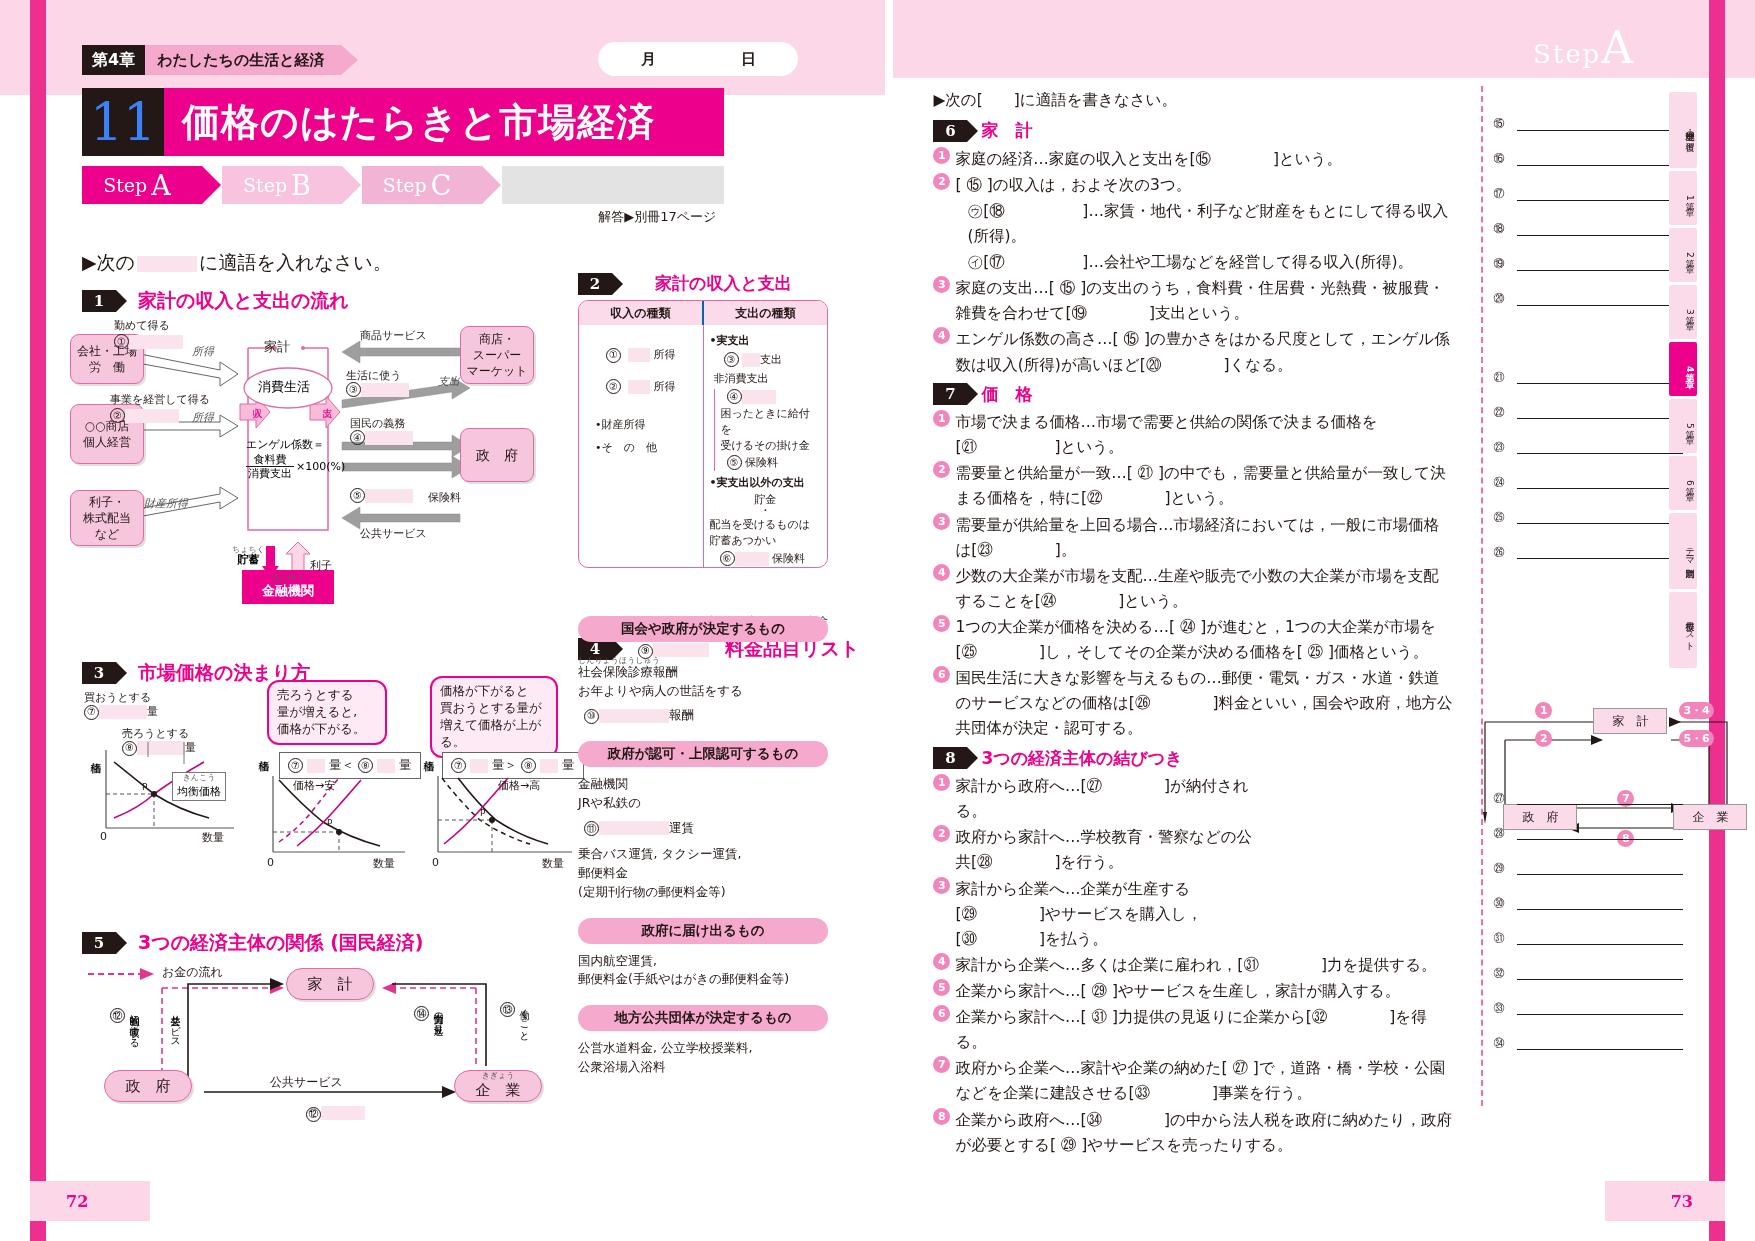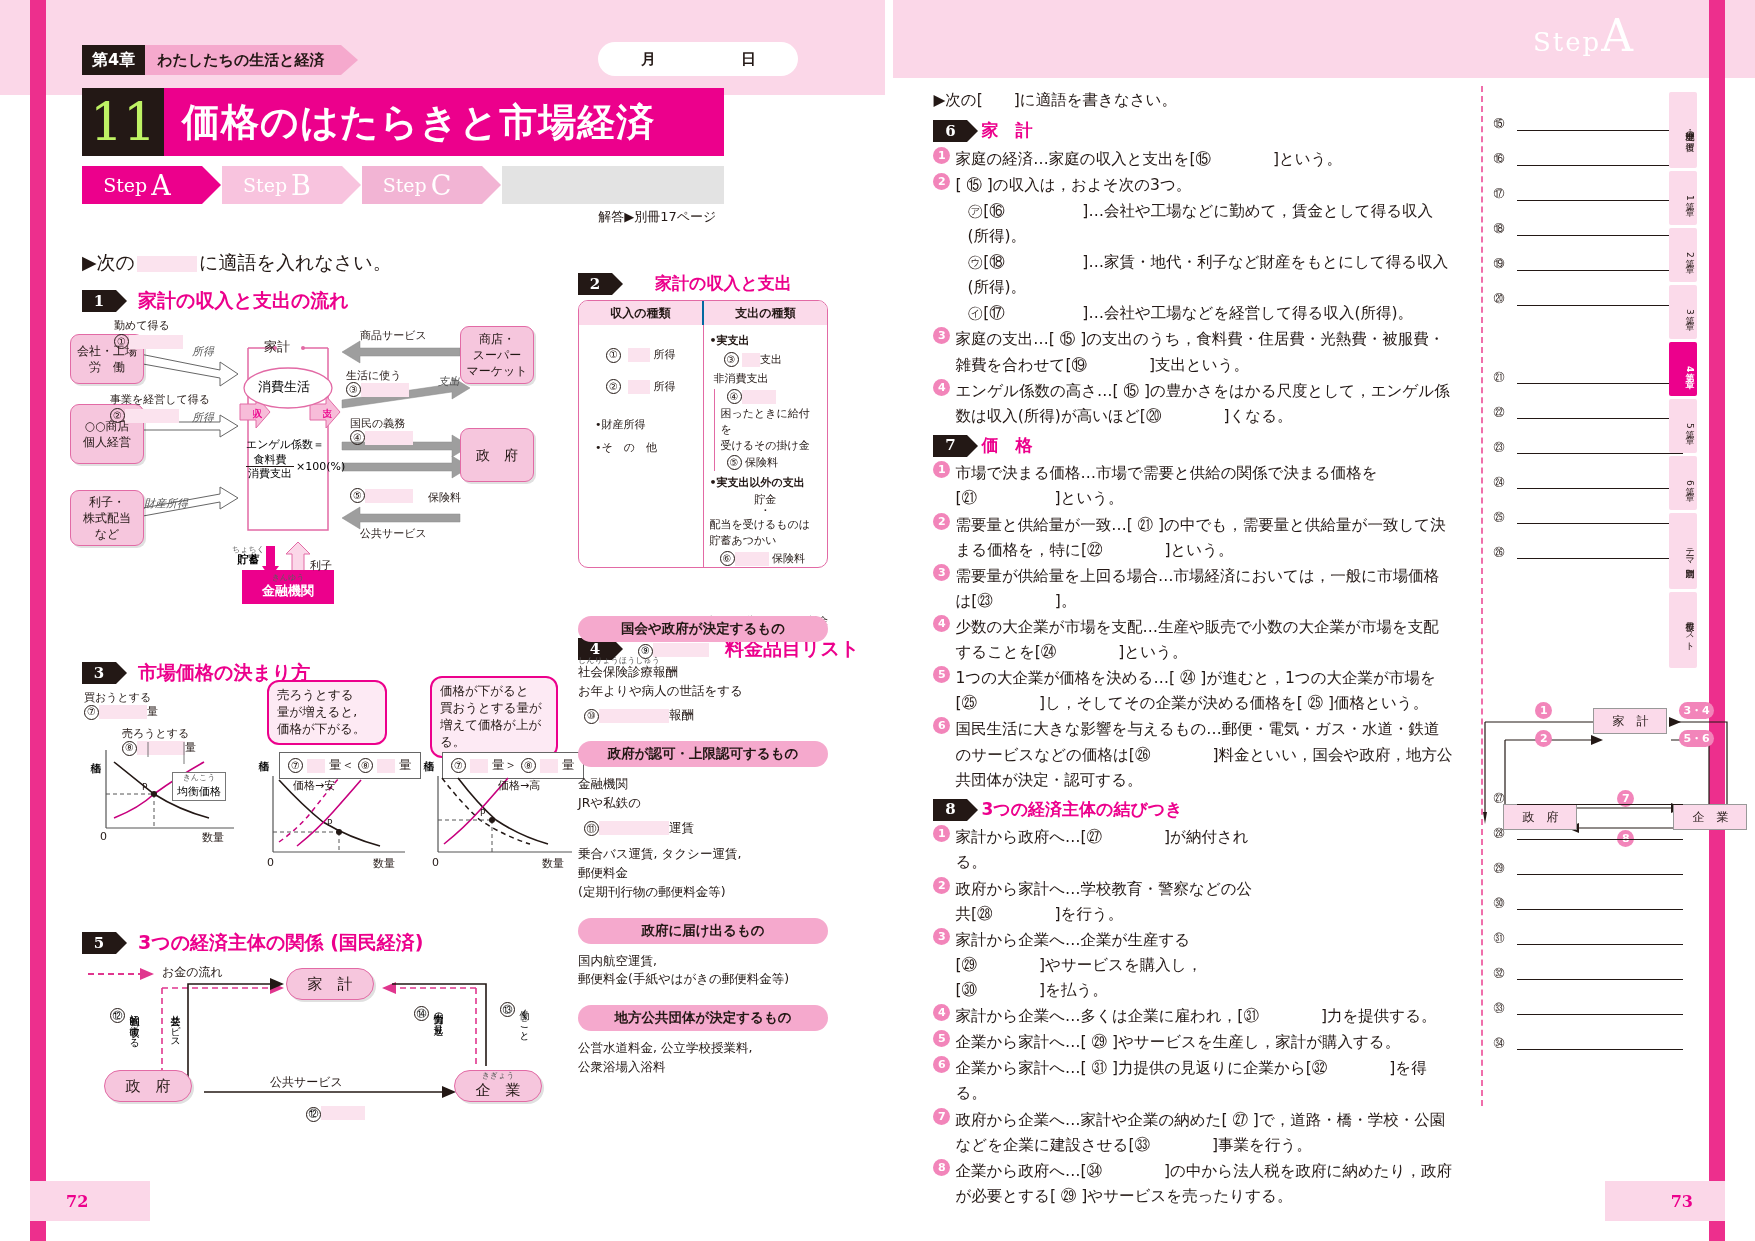--- a/index.html
+++ b/index.html
@@ -47,21 +47,21 @@
   .date-box {
     position: absolute; right: 78px; top: 42px; width: 200px; height: 34px;
     background: #fff; border-radius: 17px; display: flex;
     align-items: center; justify-content: space-around;
     font-size: 15px; font-weight: bold; color: #231815; z-index: 5;
   }
   .title-row {
     position: absolute; left: 82px; top: 88px; display: flex; height: 68px; z-index: 4;
   }
   .title-num {
-    background: #231815; color: #bef264; width: 82px; height: 68px;
+    background: #231815; color: #3b82f6; width: 82px; height: 68px;
     display: flex; align-items: center; justify-content: center;
     font-family: "DejaVu Serif", "Liberation Serif", serif;
     font-size: 52px; line-height: 1;
   }
   .title-main {
     background: #ec008c; color: #fff; height: 68px; width: 560px;
     display: flex; align-items: center; padding-left: 18px;
     font-size: 38px; font-weight: bold; letter-spacing: 1px;
   }
   .steps {
@@ -182,21 +182,21 @@
   }
   .right-edge-bar {
     position: absolute; right: 30px; top: 0; width: 16px; height: 1241px;
     background: #ed2f8d;
   }
   .right-band {
     position: absolute; left: 0; top: 0; width: 870px; height: 78px;
     background: #fbd7e8;
   }
   .stepA-mark {
-    position: absolute; right: 120px; top: 10px;
+    position: absolute; right: 120px; top: 22px;
     font-family: "DejaVu Serif","Liberation Serif",serif;
     color: #fff; font-size: 26px; letter-spacing: 2px; z-index: 3;
   }
   .stepA-mark .big { font-size: 44px; }
   .rcontent {
     position: absolute; left: 40px; top: 88px; width: 520px;
     font-size: 15.5px; line-height: 1.62; color: #231815;
   }
   .rcontent .q { display: flex; gap: 5px; margin-bottom: 1px; }
   .rcontent .qn { flex: none; width: 17px; }
@@ -697,23 +697,20 @@
       </div>
       <div class="q">
           <span class="qn circ-pink">1</span>
           <span class="qt">家庭の経済…家庭の収入と支出を[⑮　　　　]という。</span>
         </div>
       <div class="q">
           <span class="qn circ-pink">2</span>
           <span class="qt">[ ⑮ ]の収入は，およそ次の3つ。</span>
         </div>
       <div class="q" style="padding-left:34px;">
-          <span class="qt">㋐[⑯　　　　　]…会社や工場などに勤めて，賃金として得る収入(所得)。</span>
-        </div>
-      <div class="q" style="padding-left:34px;">
           <span class="qt">㋒[⑱　　　　　]…家賃・地代・利子など財産をもとにして得る収入(所得)。</span>
         </div>
       <div class="q" style="padding-left:34px;">
           <span class="qt">㋑[⑰　　　　　]…会社や工場などを経営して得る収入(所得)。</span>
         </div>
       <div class="q">
           <span class="qn circ-pink">3</span>
           <span class="qt">家庭の支出…[ ⑮ ]の支出のうち，食料費・住居費・光熱費・被服費・雑費を合わせて[⑲　　　　]支出という。</span>
         </div>
       <div class="q">

